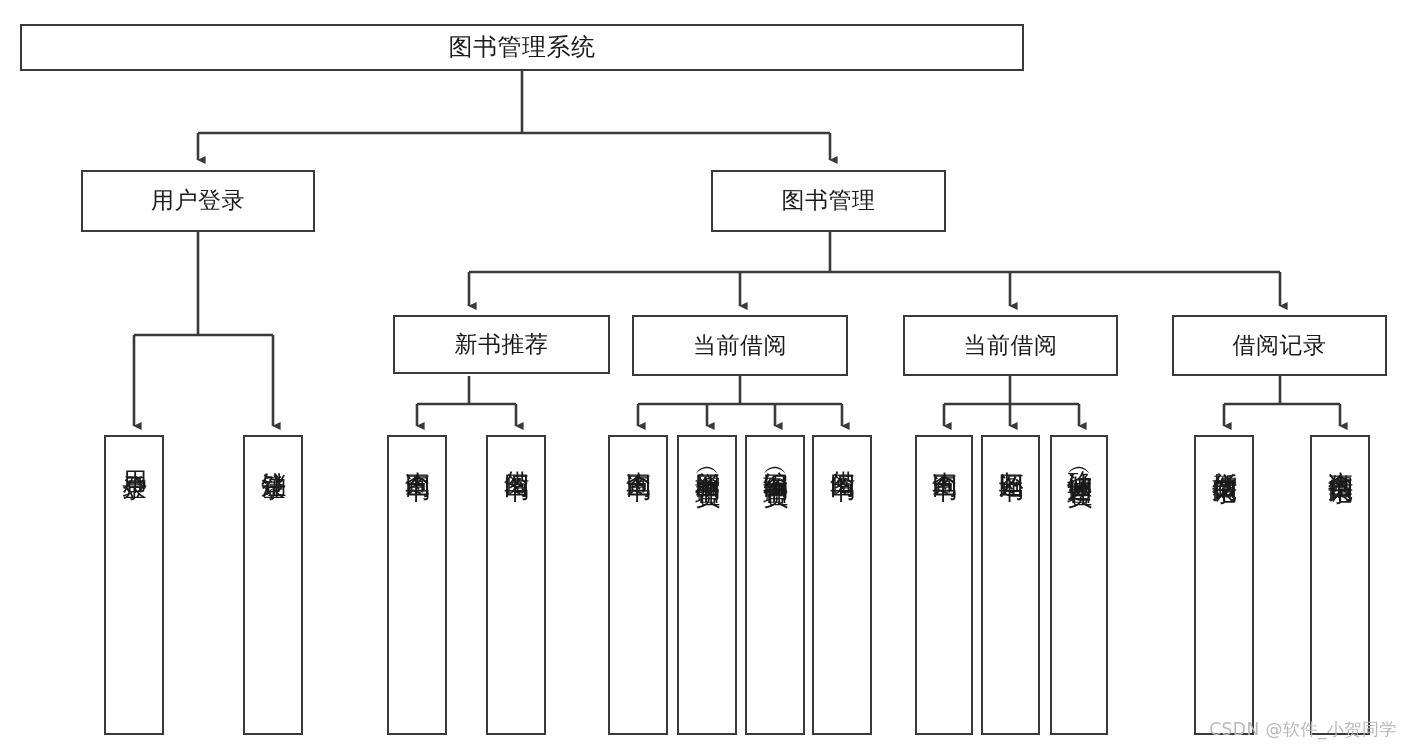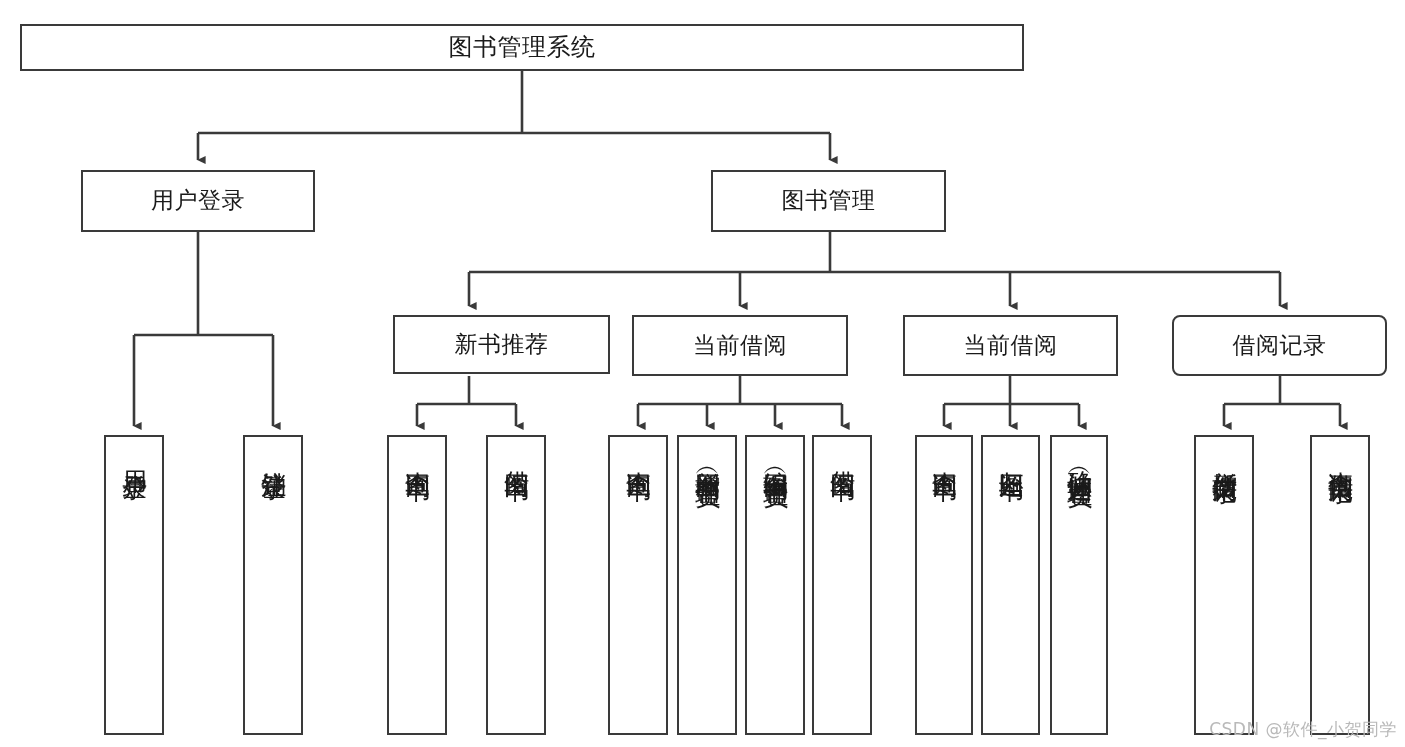--- a/index.html
+++ b/index.html
@@ -150,21 +150,21 @@
   </div>
 
   <div class="node horiz" style="left:632px; top:315px; width:216px; height:61px;">
     <span class="node-label">当前借阅</span>
   </div>
 
   <div class="node horiz" style="left:903px; top:315px; width:215px; height:61px;">
     <span class="node-label">当前借阅</span>
   </div>
 
-  <div class="node horiz" style="left:1172px; top:315px; width:215px; height:61px;border-radius:8px;">
+  <div class="node horiz" style="left:1172px; top:315px; width:215px; height:61px;">
     <span class="node-label">借阅记录</span>
   </div>
 
   <div class="node vert" style="left:104px; top:435px; width:60px; height:300px;">
     <span class="node-label">用户登录</span>
   </div>
 
   <div class="node vert" style="left:243px; top:435px; width:60px; height:300px;">
     <span class="node-label">注销登录</span>
   </div>

